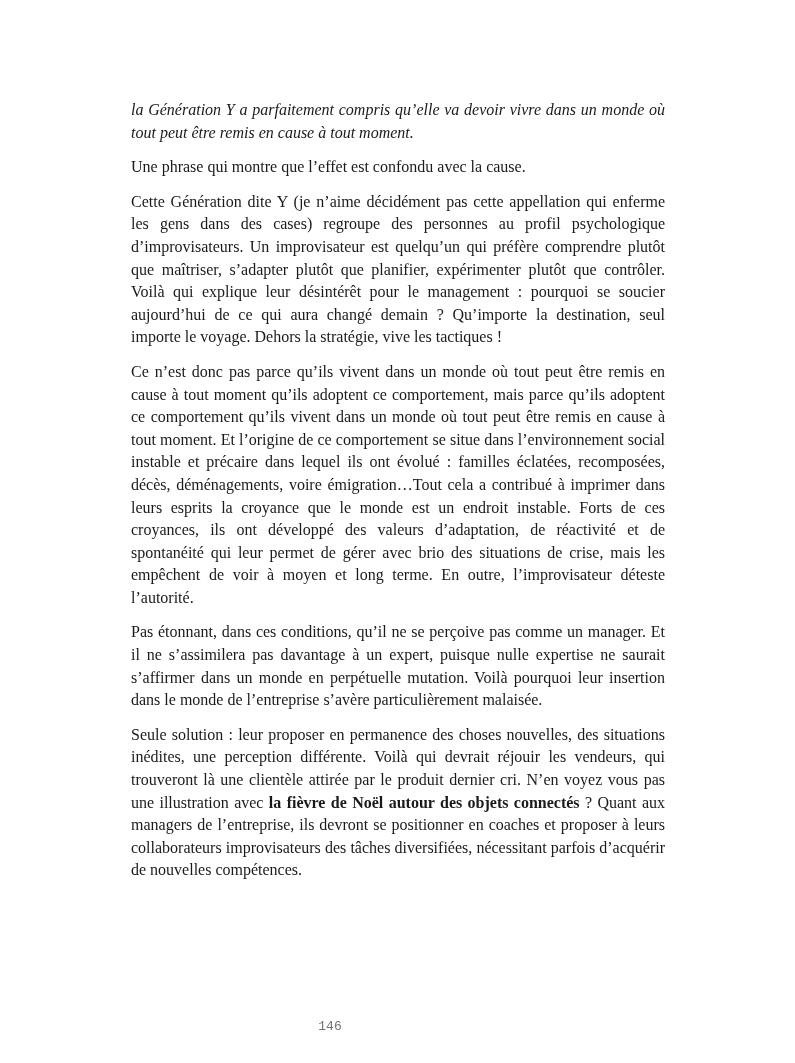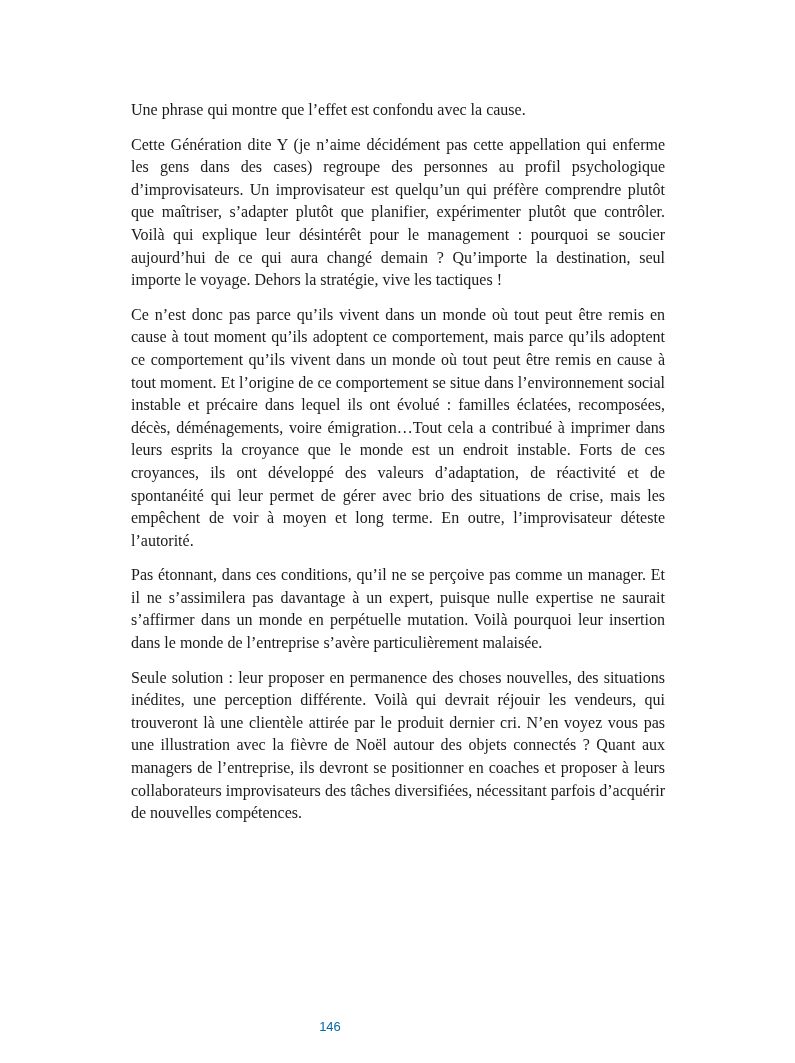--- a/index.html
+++ b/index.html
@@ -5,31 +5,32 @@
   html, body { margin: 0; padding: 0; background: #ffffff; }
   body { width: 795px; height: 1063px; position: relative; overflow: hidden; }
   .page {
     position: absolute; left: 131px; top: 99px; width: 534px;
     font-family: "Liberation Serif", "DejaVu Serif", serif;
     font-size: 16px; line-height: 22.6px; color: #1a1a1a;
   }
   .para { margin: 0 0 12px 0; text-align: justify; text-align-last: left; }
   .para.quote { font-style: italic; margin-bottom: 12px; }
   .para.short { margin-bottom: 16px; }
-  .bold { font-weight: normal; }
+  .bold { font-weight: bold; }
   .page-number {
     position: absolute; left: 0; width: 660px; top: 1019px; text-align: center;
-    font-family: Liberation Sans, sans-serif;
-    font-size: 13px; color: #0369a1;
+    font-family: Liberation Mono, monospace;
+    font-size: 13px; color: #737373;
   }
 </style>
 </head>
 <body>
 
 <div class="page">
+  <p class="para quote">la Génération Y a parfaitement compris qu’elle va devoir vivre dans un monde où tout peut être remis en cause à tout moment.</p>
   <p class="para">Une phrase qui montre que l’effet est confondu avec la cause.</p>
   <p class="para">Cette Génération dite Y (je n’aime décidément pas cette appellation qui enferme les gens dans des cases) regroupe des personnes au profil psychologique d’improvisateurs. Un improvisateur est quelqu’un qui préfère comprendre plutôt que maîtriser, s’adapter plutôt que planifier, expérimenter plutôt que contrôler. Voilà qui explique leur désintérêt pour le management : pourquoi se soucier aujourd’hui de ce qui aura changé demain ? Qu’importe la destination, seul importe le voyage. Dehors la stratégie, vive les tactiques !</p>
   <p class="para">Ce n’est donc pas parce qu’ils vivent dans un monde où tout peut être remis en cause à tout moment qu’ils adoptent ce comportement, mais parce qu’ils adoptent ce comportement qu’ils vivent dans un monde où tout peut être remis en cause à tout moment. Et l’origine de ce comportement se situe dans l’environnement social instable et précaire dans lequel ils ont évolué : familles éclatées, recomposées, décès, déménagements, voire émigration…Tout cela a contribué à imprimer dans leurs esprits la croyance que le monde est un endroit instable. Forts de ces croyances, ils ont développé des valeurs d’adaptation, de réactivité et de spontanéité qui leur permet de gérer avec brio des situations de crise, mais les empêchent de voir à moyen et long terme. En outre, l’improvisateur déteste l’autorité.</p>
   <p class="para">Pas étonnant, dans ces conditions, qu’il ne se perçoive pas comme un manager. Et il ne s’assimilera pas davantage à un expert, puisque nulle expertise ne saurait s’affirmer dans un monde en perpétuelle mutation. Voilà pourquoi leur insertion dans le monde de l’entreprise s’avère particulièrement malaisée.</p>
   <p class="para"><span>Seule solution : leur proposer en permanence des choses nouvelles, des situations inédites, une perception différente. Voilà qui devrait réjouir les vendeurs, qui trouveront là une clientèle attirée par le produit dernier cri. N’en voyez vous pas une illustration avec </span><span class="bold">la fièvre de Noël autour des objets connectés</span><span> ? Quant aux managers de l’entreprise, ils devront se positionner en coaches et proposer à leurs collaborateurs improvisateurs des tâches diversifiées, nécessitant parfois d’acquérir de nouvelles compétences.</span></p>
 </div>
 
 <div class="page-number">146</div>
 
 </body></html>

